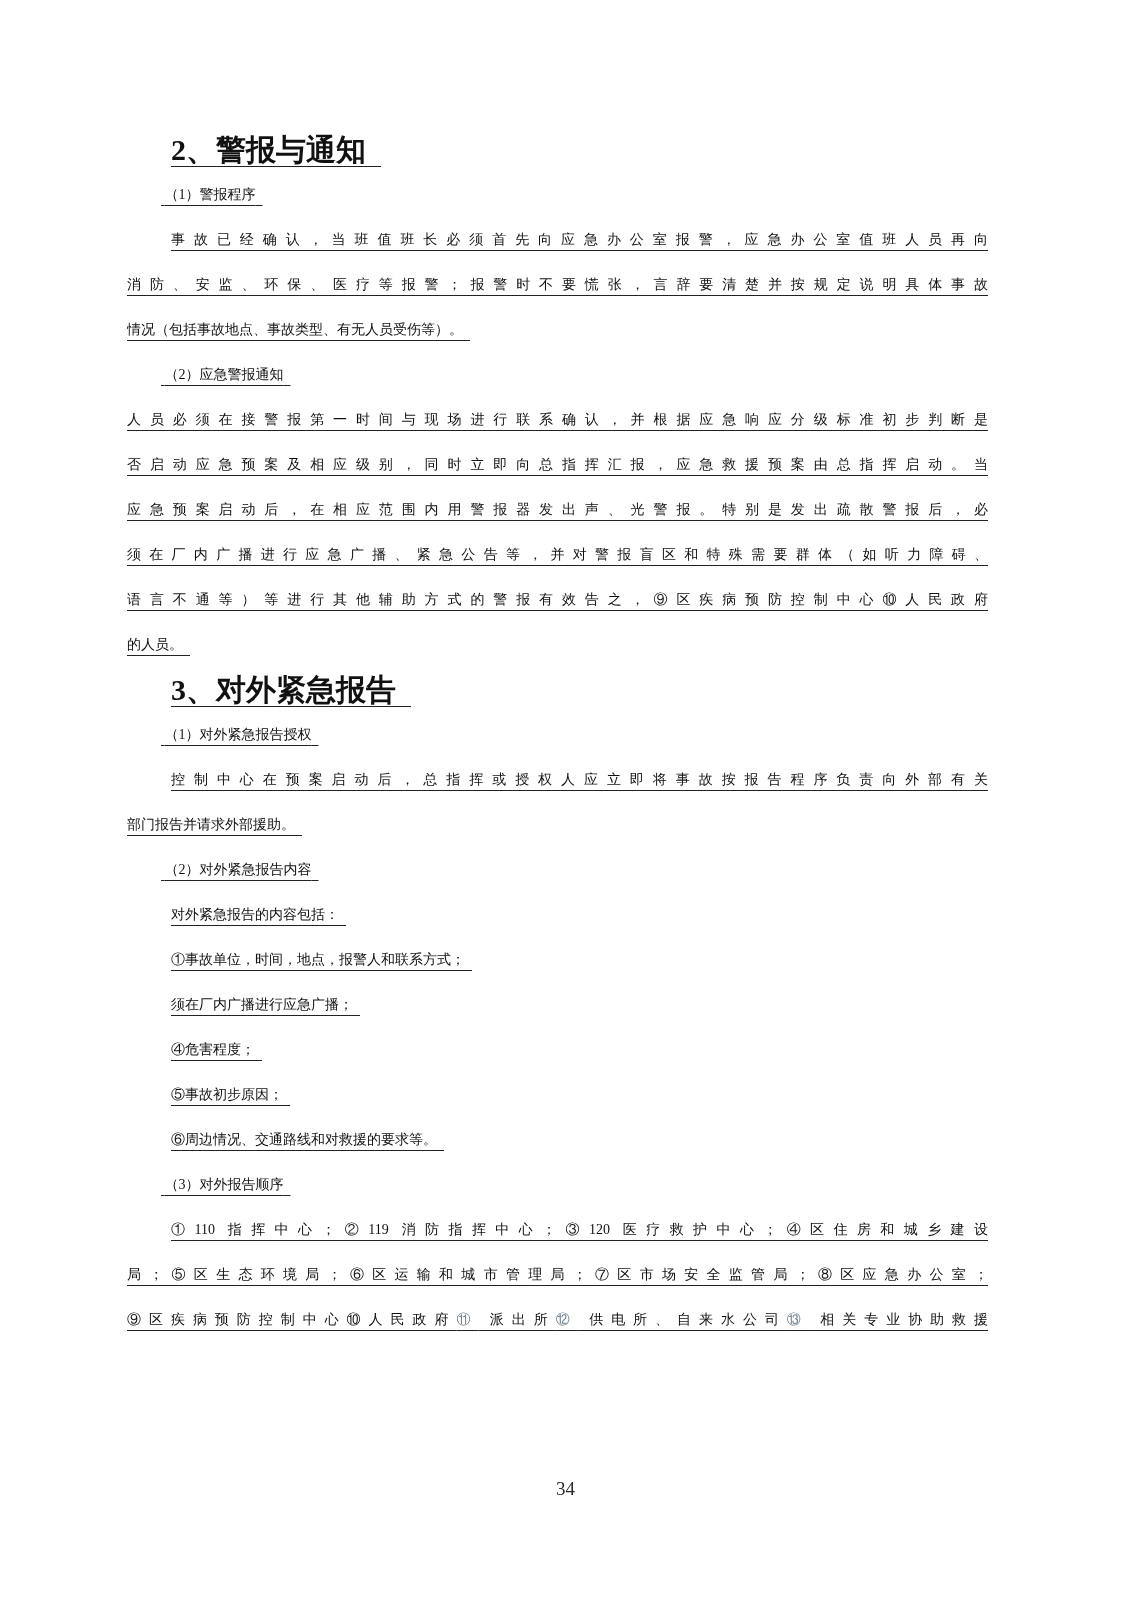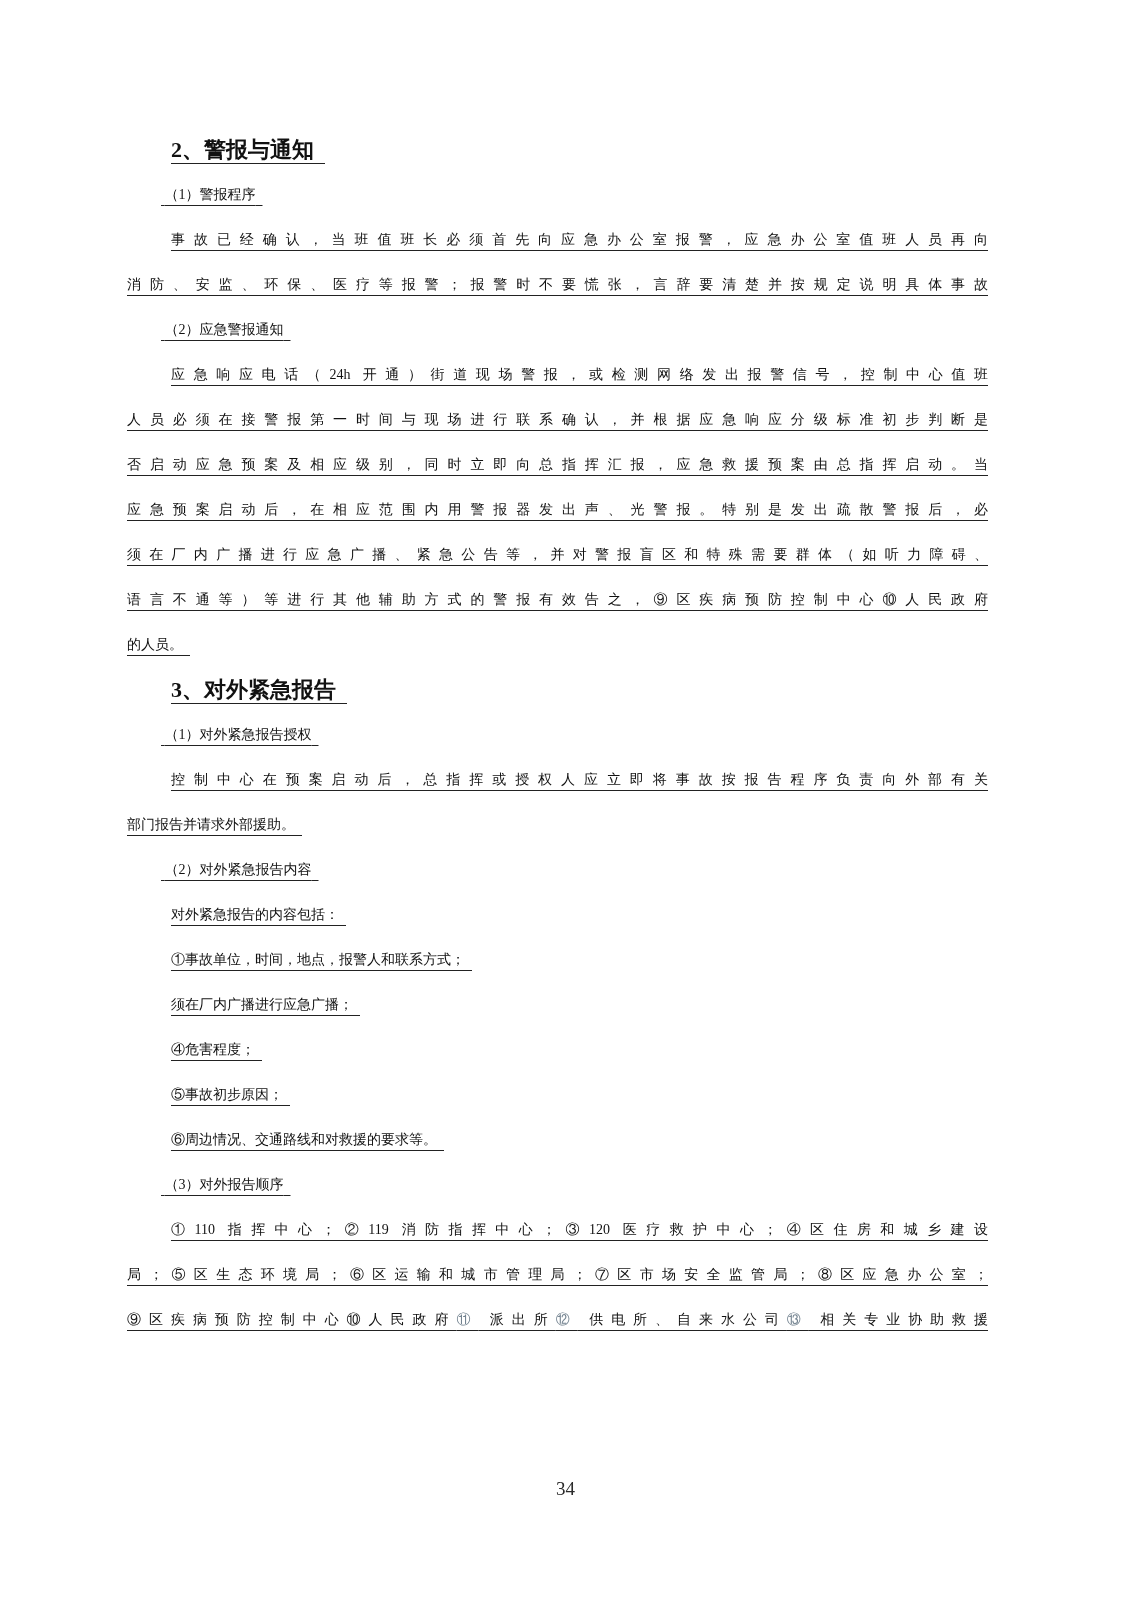--- a/index.html
+++ b/index.html
@@ -32,21 +32,21 @@
     text-underline-offset: 6px;
     text-decoration-color: #222222;
   }
   
   .line.h1 .u::after,
   .line.sub .u::after,
   .line.item .u::after,
   .line.end .u::after { content: "\00a0\00a0"; }
   .line.sub .u::before { content: "\00a0"; }
 
-  .line.h1  { padding-left: 44px; font-weight: bold; font-size: 22px; }
+  .line.h1  { padding-left: 44px; font-weight: bold; font-size: 30px; }
   .line.sub { padding-left: 34px; }
   .line.item { padding-left: 44px; }
   .line.pf  { text-indent: 44px; text-align: justify; text-align-last: justify; }
   .line.full { text-align: justify; text-align-last: justify; }
   .line.end { }
 
   .u.alt { color: var(--alt-circled, #72828f); }
 
   .page-number {
     position: absolute;
@@ -61,22 +61,22 @@
 </style>
 </head>
 <body>
 
 <div class="page">
   <div class="content">
       <div class="line h1"><span class="u">2、警报与通知</span></div>
       <div class="line sub"><span class="u">（1）警报程序</span></div>
       <div class="line pf"><span class="u">事故已经确认，当班值班长必须首先向应急办公室报警，应急办公室值班人员再向</span></div>
       <div class="line full"><span class="u">消防、安监、环保、医疗等报警；报警时不要慌张，言辞要清楚并按规定说明具体事故</span></div>
+      <div class="line end"><span class="u">情况（包括事故地点、事故类型、有无人员受伤等）。</span></div>
       <div class="line sub"><span class="u">（2）应急警报通知</span></div>
-      <div class="line pf"><span class="u">应急响应电话（24h 开通）街道现场警报，或检测网络发出报警信号，控制中心值班</span></div>
       <div class="line full"><span class="u">人员必须在接警报第一时间与现场进行联系确认，并根据应急响应分级标准初步判断是</span></div>
       <div class="line full"><span class="u">否启动应急预案及相应级别，同时立即向总指挥汇报，应急救援预案由总指挥启动。当</span></div>
       <div class="line full"><span class="u">应急预案启动后，在相应范围内用警报器发出声、光警报。特别是发出疏散警报后，必</span></div>
       <div class="line full"><span class="u">须在厂内广播进行应急广播、紧急公告等，并对警报盲区和特殊需要群体（如听力障碍、</span></div>
       <div class="line full"><span class="u">语言不通等）等进行其他辅助方式的警报有效告之，⑨区疾病预防控制中心⑩人民政府</span></div>
       <div class="line end"><span class="u">的人员。</span></div>
       <div class="line h1"><span class="u">3、对外紧急报告</span></div>
       <div class="line sub"><span class="u">（1）对外紧急报告授权</span></div>
       <div class="line pf"><span class="u">控制中心在预案启动后，总指挥或授权人应立即将事故按报告程序负责向外部有关</span></div>
       <div class="line end"><span class="u">部门报告并请求外部援助。</span></div>

